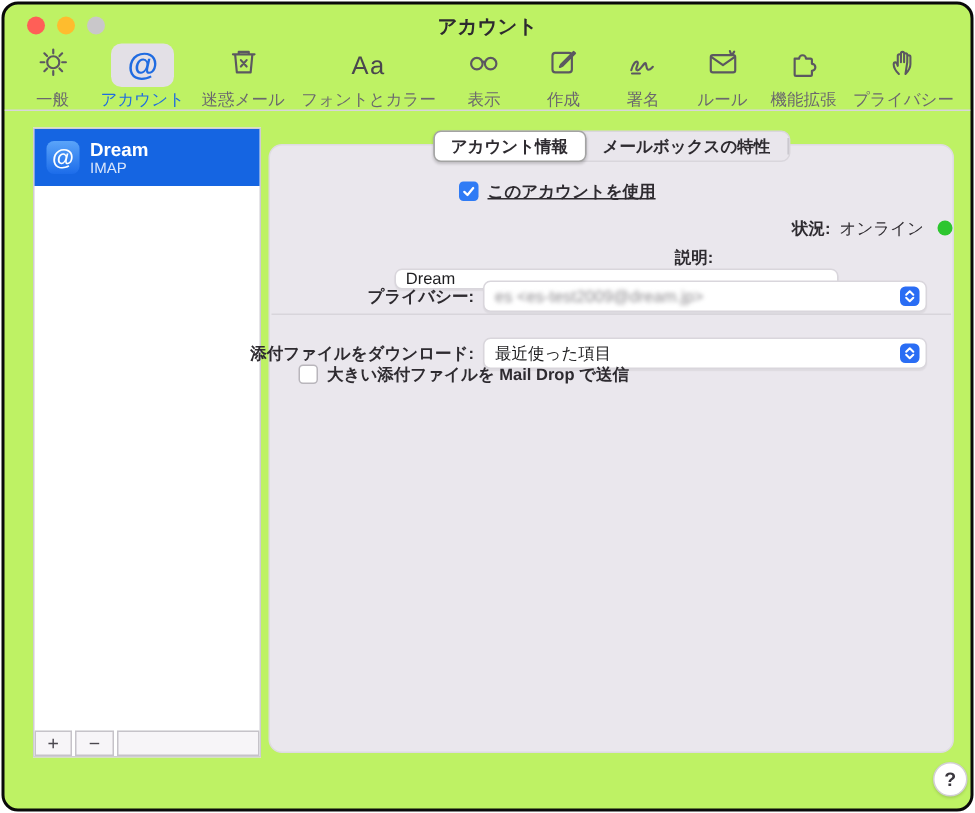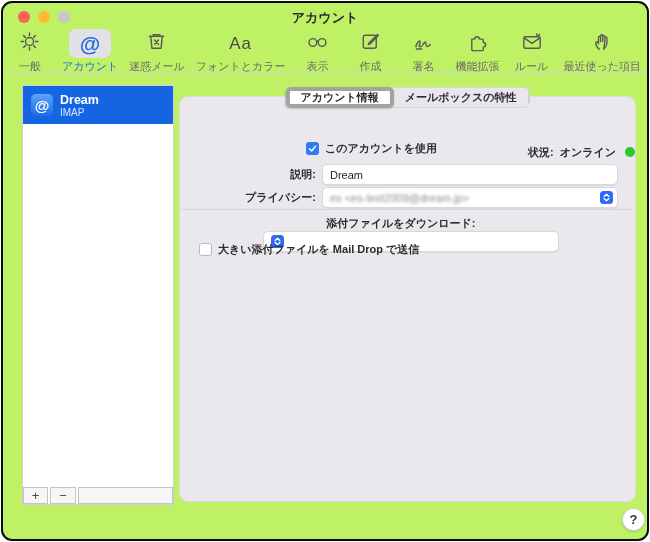--- a/index.html
+++ b/index.html
@@ -51,30 +51,30 @@
   
   .panel { position:absolute; left:176px; top:93px; width:457px; height:406px;
     background:#eae7ed; border:1px solid #dedbe1; border-radius:9px; }
   
   .tabbar { position:absolute; top:-10px; left:50%; transform:translateX(-50%);
     height:21px; display:flex; align-items:stretch; background:#e9e6ec;
     border:1px solid #d9d6dc; border-radius:6px; }
   .tab { position:relative; display:flex; align-items:center; padding:0 11px;
     font-size:11px; font-weight:bold; color:#2e2b30; white-space:nowrap; }
   .tab.selected { background:#fff; border-radius:5px; margin:-1px;
-    border:4px solid #a3a3a3; box-shadow:0 1px 2px rgba(0,0,0,.18); z-index:1; }
+    border:1px solid #a3a3a3; box-shadow:0 1px 2px rgba(0,0,0,.18); z-index:1; }
   .tab-divider { width:1px; background:#c9c6cd; margin:4px 0; }
   .red-box { position:absolute; inset:-3px -4px -2px -4px;
     border:4px solid #e1251c; pointer-events:none; z-index:2; }
   
   .row { position:absolute; left:0; right:0; display:flex; align-items:center;
     font-size:11px; color:#2e2b30; }
   .lblcol { width:136px; display:flex; justify-content:flex-end;
     white-space:nowrap; font-weight:bold; flex:none; }
-  .val { margin-left:6px; font-weight:bold; }
+  .val { margin-left:6px; font-weight:normal; }
   .checkbox { width:13px; height:13px; border-radius:3px; flex:none;
     display:flex; align-items:center; justify-content:center; }
   .checkbox.checked { background:#2f7bf5; }
   .checkbox.unchecked { background:#fff; border:1px solid #b9b6bc; }
   .cb-label { margin-left:6px; font-weight:bold; white-space:nowrap; }
   .field { margin-left:6px; width:296px; height:21px; background:#fff;
     border:1px solid #d9d6dc; border-radius:5px; box-shadow:0 1px 1px rgba(0,0,0,.06);
     display:flex; align-items:center; padding:0 4px 0 7px; font-size:11px; color:#1d1d1f; }
   .field .ftext { flex:1; white-space:nowrap; overflow:hidden; }
   .blurred { color:#8e8c90; filter:blur(1.4px); }
@@ -172,48 +172,48 @@
             </svg>
       </span>
         </div>
       <div class="tb-label">署名</div>
     </div>
 
     <div class="tb-item">
       <div class="tb-iconbox">
           <span>
         <svg width="24" height="23" viewBox="0 0 24 24">
-              <path d="M5.5 9.5h3.1a2.4 2.4 0 1 1 4.8 0h3.1a1 1 0 0 1 1 1v2.6a2.4 2.4 0 1 1 0 4.8v2.6a1 1 0 0 1-1 1H6.5a1 1 0 0 1-1-1z"></path>
-            </svg>
-      </span>
-        </div>
-      <div class="tb-label">機能拡張</div>
-    </div>
-
-    <div class="tb-item">
-      <div class="tb-iconbox">
-          <span>
-        <svg width="24" height="23" viewBox="0 0 24 24">
               <rect x="3.5" y="7" width="17" height="12" rx="1.5"></rect>
               <path d="M3.8 8.2l8.2 5.8 8.2-5.8M16.8 4.2l.7 1.9M19.8 4.6l-1 1.6"></path>
             </svg>
       </span>
         </div>
       <div class="tb-label">ルール</div>
     </div>
 
     <div class="tb-item">
       <div class="tb-iconbox">
           <span>
+        <svg width="24" height="23" viewBox="0 0 24 24">
+              <path d="M5.5 9.5h3.1a2.4 2.4 0 1 1 4.8 0h3.1a1 1 0 0 1 1 1v2.6a2.4 2.4 0 1 1 0 4.8v2.6a1 1 0 0 1-1 1H6.5a1 1 0 0 1-1-1z"></path>
+            </svg>
+      </span>
+        </div>
+      <div class="tb-label">機能拡張</div>
+    </div>
+
+    <div class="tb-item">
+      <div class="tb-iconbox">
+          <span>
         <svg width="22" height="23" viewBox="0 0 24 24">
               <path d="M9 20.5c-2.2-2-3.8-5.2-3.8-7.2 0-1.4 1.9-1.7 2.4-.3l.6 1.6V7.3a1.15 1.15 0 0 1 2.3 0V12M10.5 12V5.6a1.15 1.15 0 0 1 2.3 0V12M12.8 12V6.6a1.15 1.15 0 0 1 2.3 0V12M15.1 12V8.1a1.15 1.15 0 0 1 2.3 0v5.2c0 3.2-1.6 5.3-3.6 7.2z"></path>
             </svg>
       </span>
         </div>
-      <div class="tb-label">最近使った項目</div>
+      <div class="tb-label">プライバシー</div>
     </div>
 
   </div>
 
   <div class="sidebar">
     <div class="acct-row">
       <div class="acct-icon">@</div>
       <div class="acct-text">
         <div class="acct-name">Dream</div>
         <div class="acct-type">IMAP</div>
@@ -228,61 +228,62 @@
 
   <div class="panel">
 
     <div class="tabbar">
       <div class="tab selected">アカウント情報</div>
       <div class="tab-divider"></div>
       <div class="tab">メールボックスの特性</div>
       <div class="tab-divider"></div>
     </div>
 
-    <div class="row" style="top:43px; height:16px; padding-left:126px;">
+    <div class="row" style="top:22px; height:16px; padding-left:126px;text-decoration:underline;">
       <div class="checkbox checked">
         <span>
             <svg width="11" height="11" viewBox="0 0 13 13" style="display:block">
               <polyline points="3,7 5.5,9.5 10,4" fill="none" stroke="#fff" stroke-width="1.8" stroke-linecap="round" stroke-linejoin="round"></polyline>
             </svg>
           </span>
       </div>
       <span class="cb-label">このアカウントを使用</span>
     </div>
 
     <div class="row" style="top:47px; height:16px;justify-content:flex-end;">
       <div class="lblcol">状況:</div>
       <span class="val">オンライン</span>
       <div class="dot"></div>
     </div>
 
-    <div class="row" style="top:67px; height:21px;">
+    <div class="row" style="top:67px; height:21px;flex-direction:column;">
       <div class="lblcol">説明:</div>
       <div class="field">
         <span class="ftext">Dream</span>
       </div>
     </div>
 
     <div class="row" style="top:90px; height:21px;">
       <div class="lblcol">プライバシー:</div>
       <div class="field">
         <span class="ftext blurred">es &lt;es-test2009@dream.jp&gt;</span>
         <div class="stepper">
           <svg width="11" height="11" viewBox="0 0 13 13">
               <path d="M3.7 5.3L6.5 2.6l2.8 2.7M3.7 7.7l2.8 2.7 2.8-2.7" fill="none" stroke="#fff" stroke-width="1.6" stroke-linecap="round" stroke-linejoin="round"></path>
             </svg>
         </div>
       </div>
     </div>
 
     <div class="separator"></div>
 
-    <div class="row" style="top:119px; height:39px;flex-direction:column;">
+    <div class="row" style="top:119px; height:39px;">
       <div class="lblcol">添付ファイルをダウンロード:</div>
       <div class="field">
+        <span class="ftext">最近使った項目</span>
         <div class="stepper">
           <svg width="11" height="11" viewBox="0 0 13 13">
               <path d="M3.7 5.3L6.5 2.6l2.8 2.7M3.7 7.7l2.8 2.7 2.8-2.7" fill="none" stroke="#fff" stroke-width="1.6" stroke-linecap="round" stroke-linejoin="round"></path>
             </svg>
         </div>
       </div>
     </div>
 
     <div class="row" style="top:144px; height:16px; padding-left:19px;">
       <div class="checkbox unchecked"></div>

